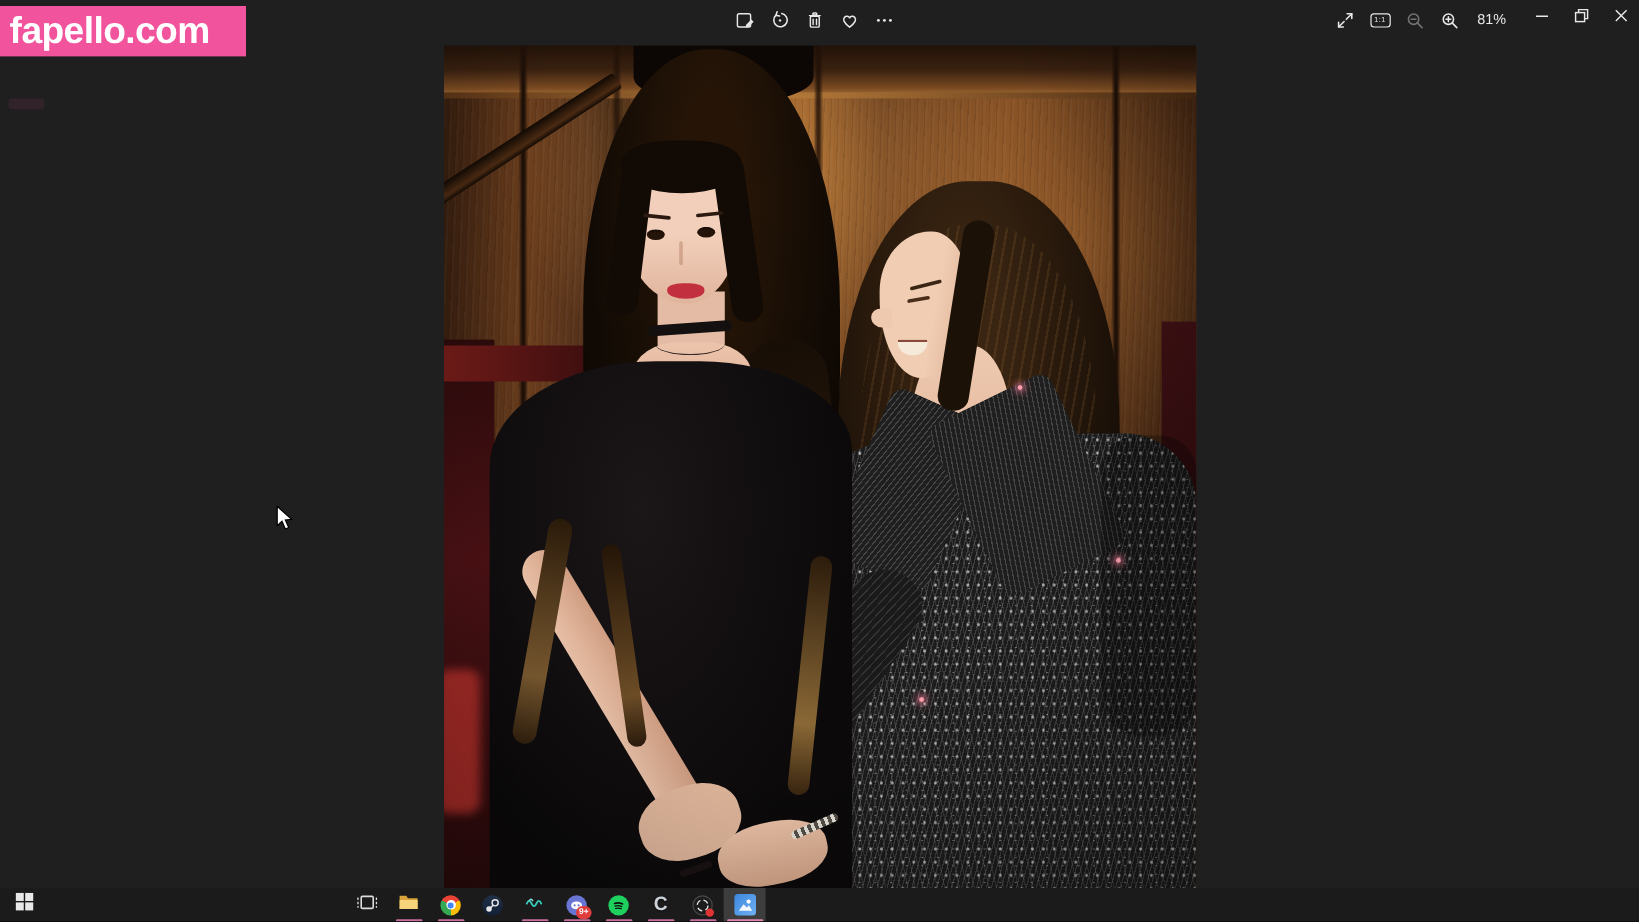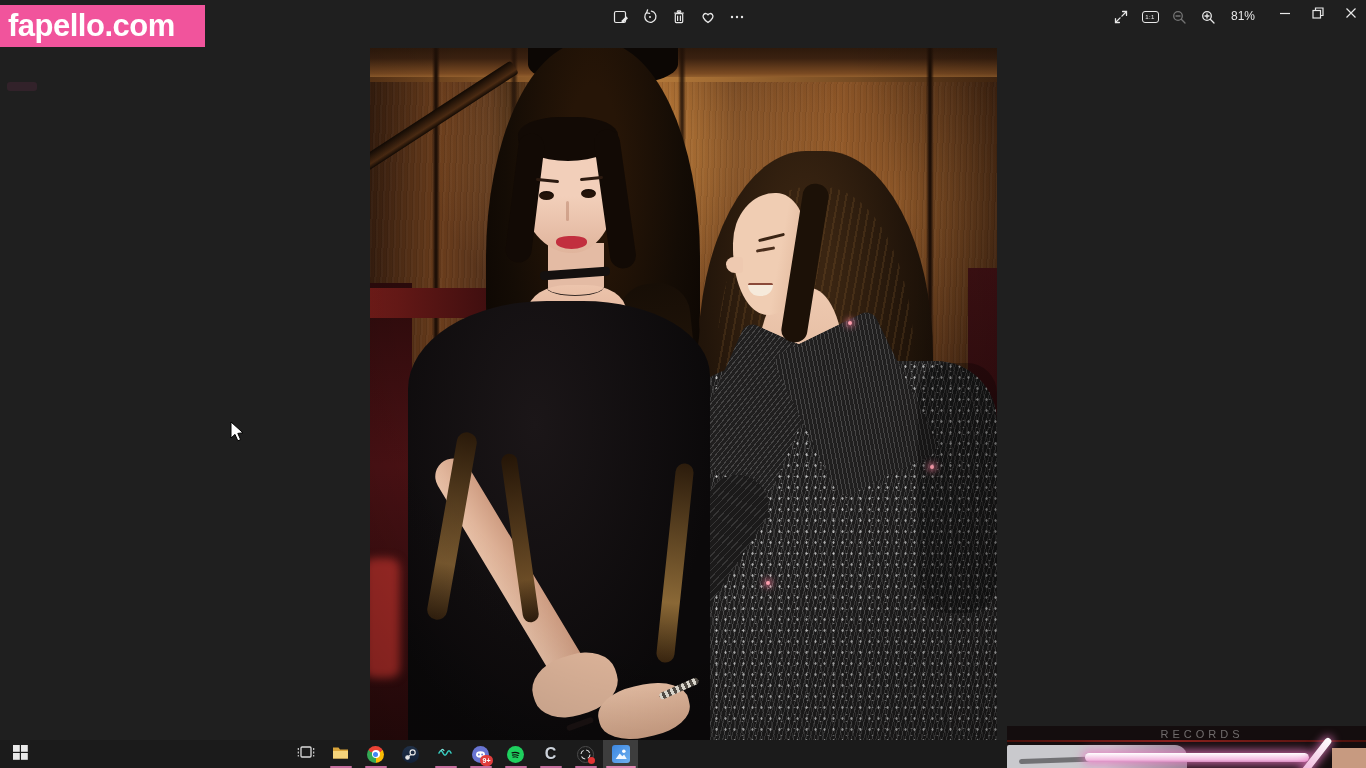--- a/index.html
+++ b/index.html
@@ -1,19 +1,19 @@
 <!DOCTYPE html>
 <html><head>
 <meta charset="utf-8">
 <style>
   html,body{margin:0;padding:0;background:#000;}
   #screen{position:relative;width:1366px;height:768px;background:#1f1f1f;overflow:hidden;
           font-family:"Liberation Sans",sans-serif;-webkit-font-smoothing:antialiased;}
   
-  #titlebar{position:absolute;left:0;top:0;width:1366px;height:48px;background:#1f1f1f;z-index:30;}
+  #titlebar{position:absolute;left:0;top:0;width:1366px;height:38px;background:#1f1f1f;z-index:30;}
   .tb-icons{position:absolute;top:4px;display:flex;gap:11px;}
   .tb-btn{width:18px;height:25px;display:flex;align-items:center;justify-content:center;cursor:default;}
   .tb-btn svg{display:block;}
   #toolbar-center{left:612px;}
   #view-controls{left:1112px;align-items:center;}
   .zoom-label{color:#e8e8e8;font-size:12px;line-height:25px;padding-left:3px;}
   .dim{opacity:.42;}
   .one2one{width:15px;height:10px;border:1.2px solid #e8e8e8;border-radius:3px;display:flex;
            align-items:center;justify-content:center;font-size:6px;color:#e8e8e8;letter-spacing:.4px;}
   #window-controls{position:absolute;top:0;left:1268px;display:flex;z-index:31;}
@@ -437,24 +437,14 @@
             <svg width="16" height="16" viewBox="0 0 18 18">
               <circle cx="12.2" cy="6" r="2" fill="#ffffff"></circle>
               <path d="M3 14.5 L7.5 8.5 L10.5 11.5 L12.5 9.5 L15.5 14.5 Z" fill="rgba(255,255,255,.92)"></path>
             </svg>
           </span>
         <span class="underline"></span>
       </div>
     </div>
   </div>
 
-  <div id="corner-overlay">
-    <div id="overlay-text">RECORDS</div>
-    <div id="overlay-line"></div>
-    <div id="overlay-gray">
-        <i></i>
-      </div>
-    <div id="overlay-tube"></div>
-    <div id="overlay-diag"></div>
-    <div id="overlay-tan"></div>
-  </div>
 
 </div>
 
 </body></html>

